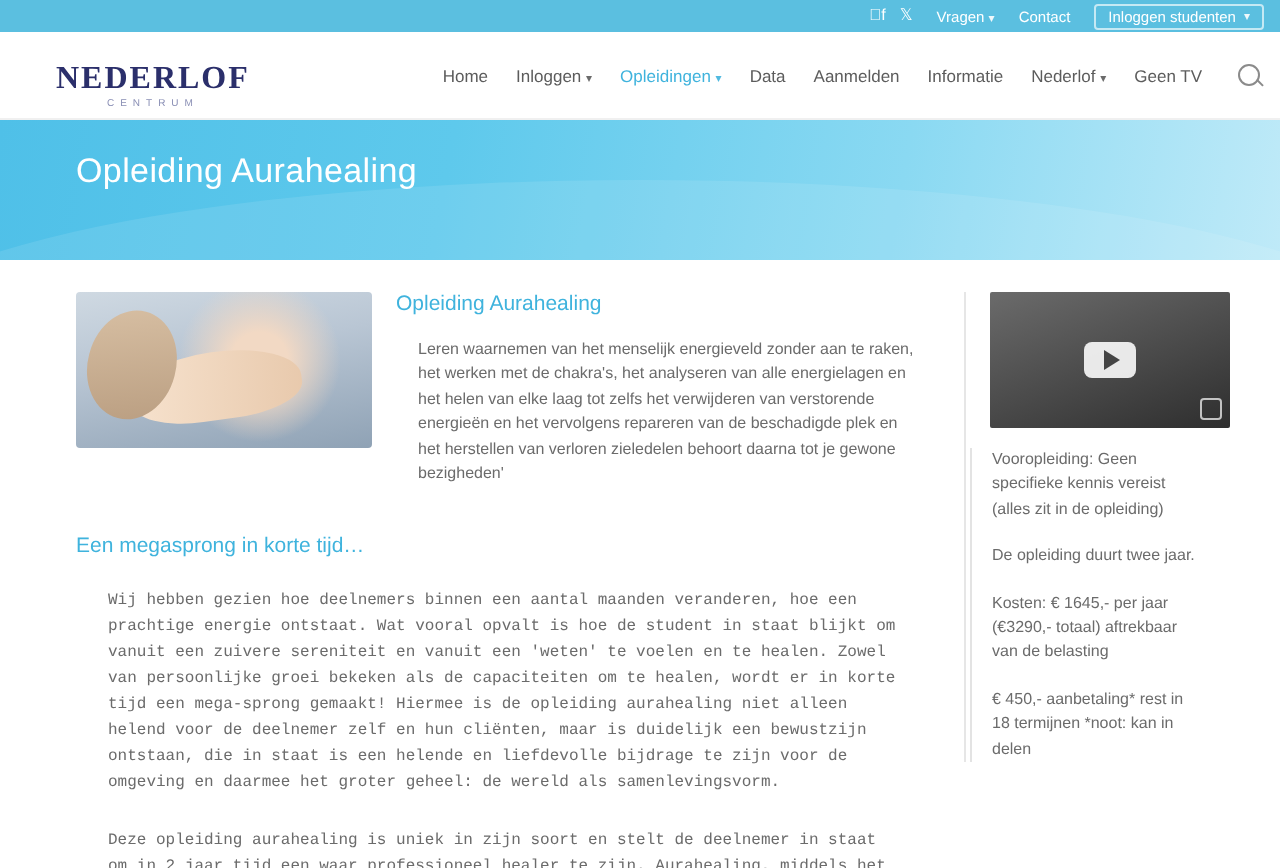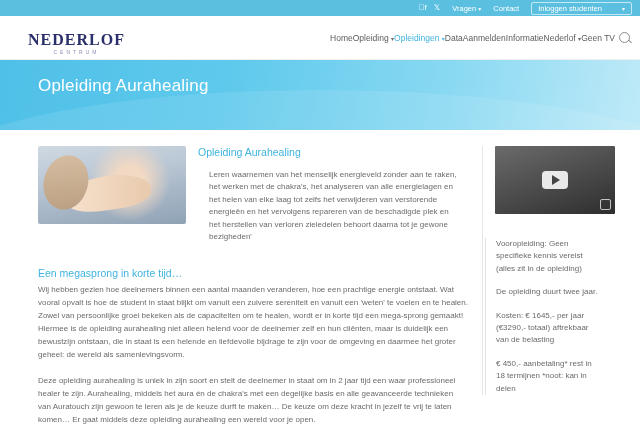--- a/index.html
+++ b/index.html
@@ -35,21 +35,21 @@
     line-height: 1;
   }
   .topbar .tlinks { display: flex; align-items: center; gap: 12px; }
   .topbar .tlinks a { color: #ffffff; text-decoration: none; }
   .topbar .login {
     border: 1px solid rgba(255,255,255,.65);
     border-radius: 2px;
     padding: 1px 6px;
     display: flex;
     align-items: center;
-    gap: 20px;
+    gap: 4px;
   }
   .caret { font-size: 6px; opacity: .9; }
 
   
   .header {
     height: 44px;
     background: #ffffff;
     display: flex;
     align-items: flex-start;
     padding: 16px 10px 0 28px;
@@ -67,20 +67,21 @@
     font-size: 5px;
     letter-spacing: 3px;
     color: #8a8fb5;
     margin-top: 2px;
     text-align: center;
   }
   .nav {
     margin-left: auto;
     display: flex;
     align-items: center;
+    gap: 14px;
     font-size: 8.5px;
   }
   .nav a { color: #5c5c5c; text-decoration: none; white-space: nowrap; }
   .nav a.active { color: #3fb3dd; }
   .nav .search-icon {
     width: 11px; height: 11px;
     border: 1.3px solid #8b8b8b;
     border-radius: 50%;
     position: relative;
     margin-left: 4px;
@@ -162,21 +163,21 @@
 
   h2.sec {
     color: #3fb3dd;
     font-size: 10.5px;
     font-weight: normal;
     margin: 0 0 6px 0;
   }
   .intro-text p { margin: 11px; line-height: 1.55; font-size: 8px; color: #6b6b6b; }
 
   .block { margin-top: 13px; }
-  .block p { margin: 0; line-height: 1.62; font-size: 8px; color: #6b6b6b; }
+  .block p { margin: 16px; line-height: 1.62; font-size: 8px; color: #6b6b6b; font-family: Liberation Mono, monospace; }
   .block h2.sec { margin-bottom: 5px; }
 
   
   .video {
     width: 120px; height: 68px;
     background: linear-gradient(160deg,#6b6b6b,#2e2e2e);
     position: relative;
     border-radius: 1px;
   }
   .video .play {
@@ -196,21 +197,21 @@
     margin-left: 2px;
   }
   .video .fs {
     position:absolute; right:4px; bottom:4px;
     width: 11px; height: 11px;
     border: 1px solid rgba(255,255,255,.7);
     border-radius: 2px;
   }
   .sidebar-facts { border-left: 1px solid #e3e3e3; padding-left: 10px; margin-left: -10px; }
   .fact { font-size: 8px; color: #6b6b6b; line-height: 1.55; margin-top: 11px; }
-  .fact:first-child { margin-top: 24px; }
+  .fact:first-child { margin-top: 10px; }
   .right-wrap { border-left: 1px solid #e6e6e6; padding-left: 12px; }
 </style>
 </head>
 <body>
 
 <div class="topbar">
   <div class="social">
     <span>f</span>
     <span>𝕏</span>
   </div>
@@ -224,21 +225,21 @@
   </div>
 </div>
 
 <div class="header">
   <div class="logo">
     <div class="name">NEDERLOF</div>
     <div class="sub">CENTRUM</div>
   </div>
   <div class="nav">
     <a href="#">Home</a>
-    <a href="#"><span>Opleiding</span> <span class="caret">▾</span></a>
+    <a href="#"><span>Inloggen</span> <span class="caret">▾</span></a>
     <a href="#" class="active"><span>Opleidingen</span> <span class="caret">▾</span></a>
     <a href="#">Data</a>
     <a href="#">Aanmelden</a>
     <a href="#">Informatie</a>
     <a href="#"><span>Nederlof</span> <span class="caret">▾</span></a>
     <a href="#">Geen TV</a>
     <span class="search-icon"></span>
   </div>
 </div>
 

